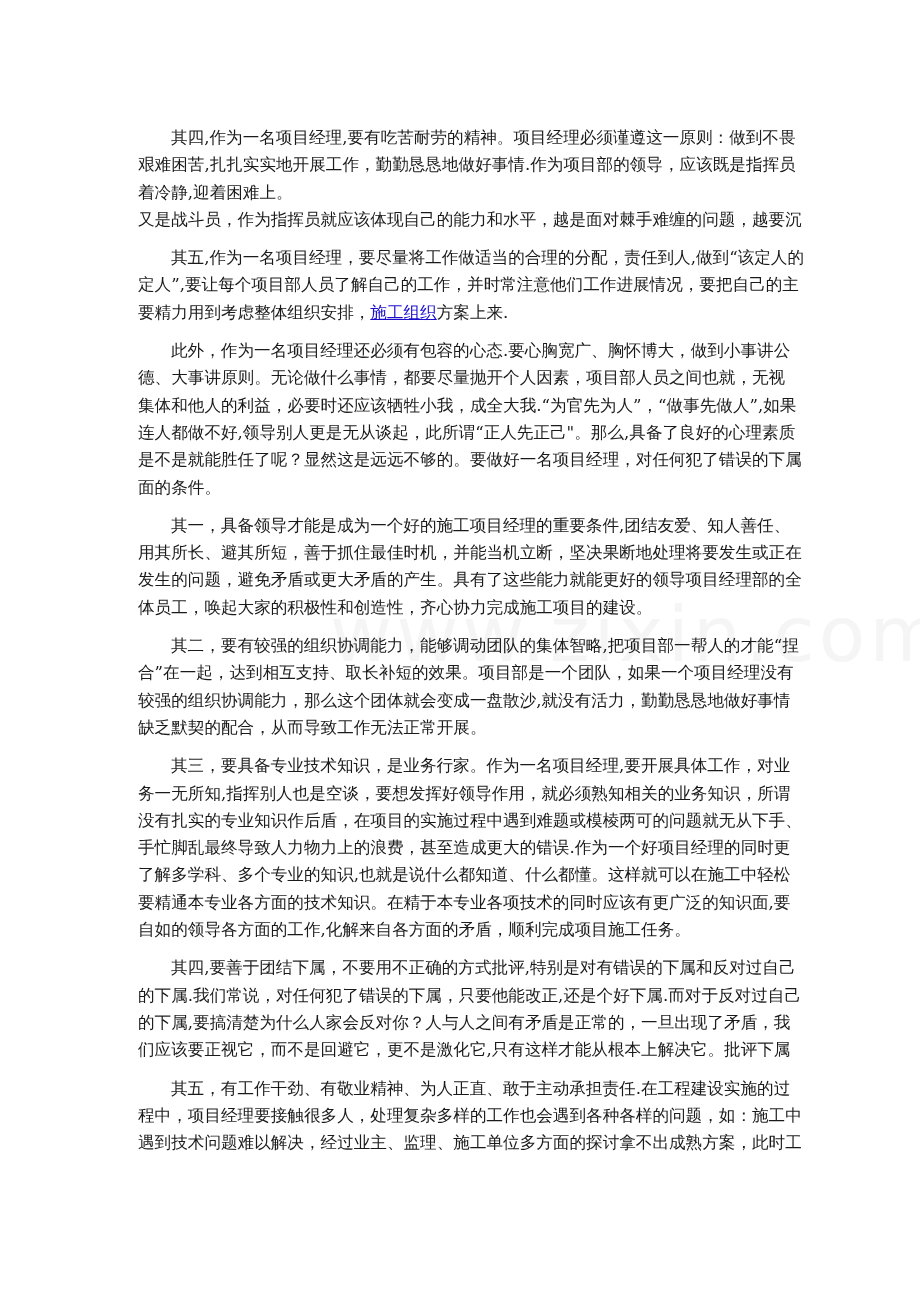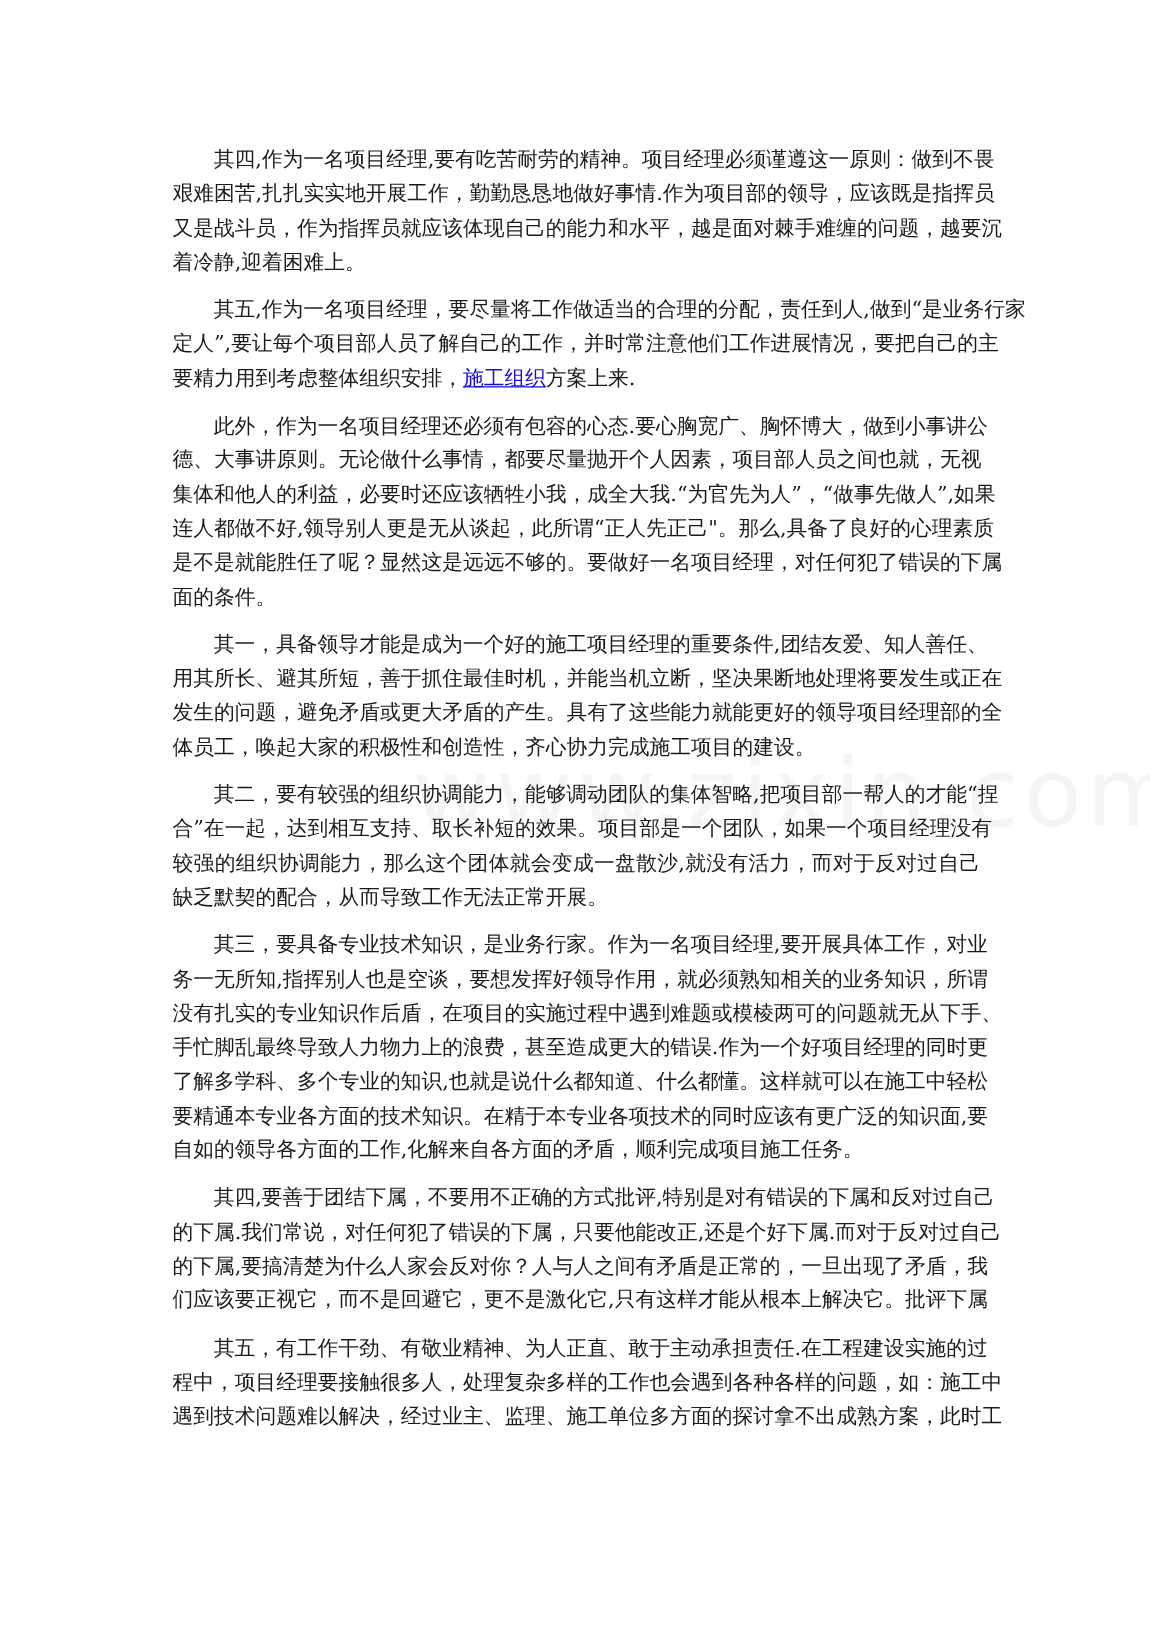--- a/index.html
+++ b/index.html
@@ -11,21 +11,21 @@
     width: 920px;
     height: 1302px;
     position: relative;
     overflow: hidden;
     font-family: "DejaVu Serif", "Liberation Serif", serif;
     color: #1a1a1a;
   }
   .page {
     position: absolute;
     left: 138px;
-    top: 114px;
+    top: 124px;
     width: 646px;
   }
   .para {
     margin: 0 0 11px 0;
   }
   .line {
     display: block;
     height: 27.3px;
     line-height: 27.3px;
     font-size: 16.6px;
@@ -59,26 +59,26 @@
 </head>
 <body>
 
 <div class="watermark">www.zixin.com.cn</div>
 
 <div class="page">
 
   <p class="para">
     <span class="line first">其四,作为一名项目经理,要有吃苦耐劳的精神。项目经理必须谨遵这一原则：做到不畏</span>
     <span class="line">艰难困苦,扎扎实实地开展工作，勤勤恳恳地做好事情.作为项目部的领导，应该既是指挥员</span>
+    <span class="line last">着冷静,迎着困难上。</span>
     <span class="line">又是战斗员，作为指挥员就应该体现自己的能力和水平，越是面对棘手难缠的问题，越要沉</span>
-    <span class="line last">着冷静,迎着困难上。</span>
   </p>
 
   <p class="para">
-    <span class="line first">其五,作为一名项目经理，要尽量将工作做适当的合理的分配，责任到人,做到“是业务行家</span>
+    <span class="line first">其五,作为一名项目经理，要尽量将工作做适当的合理的分配，责任到人,做到“该定人的</span>
     <span class="line">定人”,要让每个项目部人员了解自己的工作，并时常注意他们工作进展情况，要把自己的主</span>
     <span class="line last"><span>要精力用到考虑整体组织安排，</span><a class="doc-link" href="#">施工组织</a><span>方案上来.</span></span>
   </p>
 
   <p class="para">
     <span class="line first">此外，作为一名项目经理还必须有包容的心态.要心胸宽广、胸怀博大，做到小事讲公</span>
     <span class="line">德、大事讲原则。无论做什么事情，都要尽量抛开个人因素，项目部人员之间也就，无视</span>
     <span class="line">集体和他人的利益，必要时还应该牺牲小我，成全大我.“为官先为人”，“做事先做人”,如果</span>
     <span class="line">连人都做不好,领导别人更是无从谈起，此所谓“正人先正己"。那么,具备了良好的心理素质</span>
     <span class="line">是不是就能胜任了呢？显然这是远远不够的。要做好一名项目经理，对任何犯了错误的下属</span>
@@ -88,21 +88,21 @@
   <p class="para">
     <span class="line first">其一，具备领导才能是成为一个好的施工项目经理的重要条件,团结友爱、知人善任、</span>
     <span class="line">用其所长、避其所短，善于抓住最佳时机，并能当机立断，坚决果断地处理将要发生或正在</span>
     <span class="line">发生的问题，避免矛盾或更大矛盾的产生。具有了这些能力就能更好的领导项目经理部的全</span>
     <span class="line last">体员工，唤起大家的积极性和创造性，齐心协力完成施工项目的建设。</span>
   </p>
 
   <p class="para">
     <span class="line first">其二，要有较强的组织协调能力，能够调动团队的集体智略,把项目部一帮人的才能“捏</span>
     <span class="line">合”在一起，达到相互支持、取长补短的效果。项目部是一个团队，如果一个项目经理没有</span>
-    <span class="line">较强的组织协调能力，那么这个团体就会变成一盘散沙,就没有活力，而对于反对过自己</span>
+    <span class="line">较强的组织协调能力，那么这个团体就会变成一盘散沙,就没有活力，勤勤恳恳地做好事情</span>
     <span class="line last">缺乏默契的配合，从而导致工作无法正常开展。</span>
   </p>
 
   <p class="para">
     <span class="line first">其三，要具备专业技术知识，是业务行家。作为一名项目经理,要开展具体工作，对业</span>
     <span class="line">务一无所知,指挥别人也是空谈，要想发挥好领导作用，就必须熟知相关的业务知识，所谓</span>
     <span class="line">没有扎实的专业知识作后盾，在项目的实施过程中遇到难题或模棱两可的问题就无从下手、</span>
     <span class="line">手忙脚乱最终导致人力物力上的浪费，甚至造成更大的错误.作为一个好项目经理的同时更</span>
     <span class="line">了解多学科、多个专业的知识,也就是说什么都知道、什么都懂。这样就可以在施工中轻松</span>
     <span class="line">要精通本专业各方面的技术知识。在精于本专业各项技术的同时应该有更广泛的知识面,要</span>

